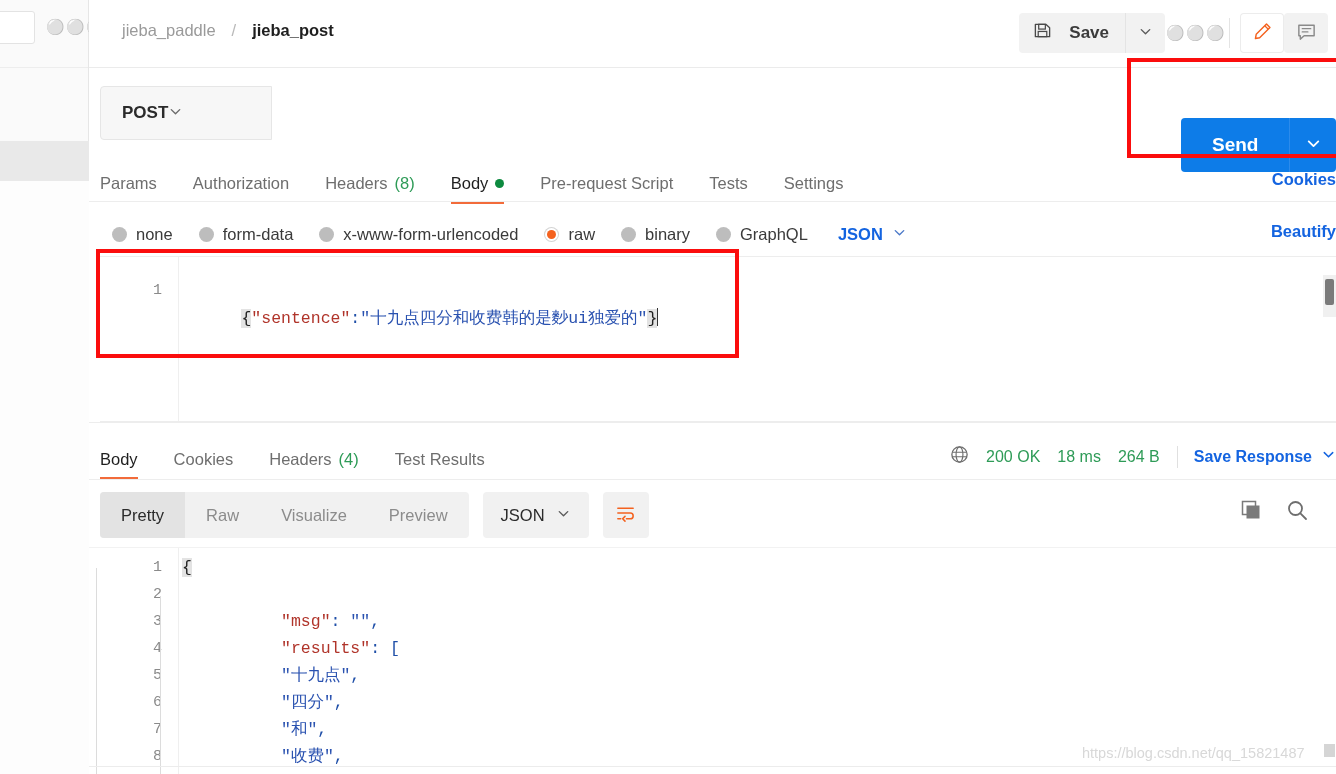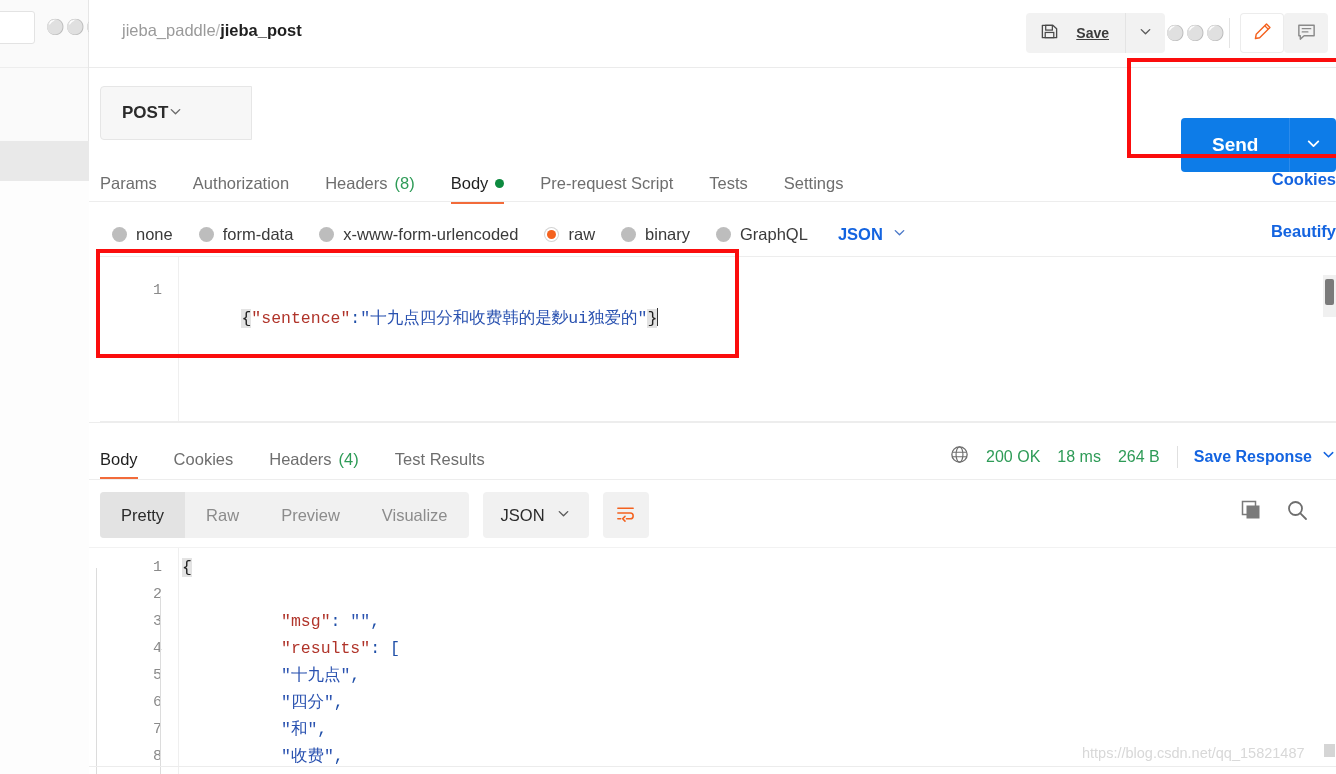--- a/index.html
+++ b/index.html
@@ -31,32 +31,32 @@
   .rail-band { position: absolute; left: 0; top: 141px; width: 89px; height: 40px; background: #e9e9e9; }
   .rail-band2 { position: absolute; left: 0; top: 181px; width: 89px; height: 593px; background: #fdfdfd; }
 
   
   .header {
     position: absolute; left: 89px; top: 0; width: 1247px; height: 68px;
     border-bottom: 1px solid #ebebeb; background: #fff;
   }
   .breadcrumb {
     position: absolute; left: 33px; top: 21px;
-    font-size: 16.5px; display: flex; align-items: center; gap: 0;
+    font-size: 16.5px; display: flex; align-items: center; gap: 16px;
   }
   .crumb-parent { color: #9a9a9a; }
   .crumb-sep { color: #b9b9b9; }
   .crumb-current { color: #1f1f1f; font-weight: 600; }
 
   .hdr-right { position: absolute; right: 8px; top: 13px; display: flex; align-items: center; }
   .save-btn {
     height: 40px; display: flex; align-items: center; gap: 17px;
     background: #f2f2f2; border: none; border-radius: 4px 0 0 4px;
-    padding: 0 16px 0 14px; color: #3b3b3b; font-size: 14px; font-weight: 600;
-    font-family: "Liberation Sans", sans-serif; cursor: pointer; text-decoration: underline;
+    padding: 0 16px 0 14px; color: #3b3b3b; font-size: 17px; font-weight: 600;
+    font-family: "Liberation Sans", sans-serif; cursor: pointer;
   }
   .save-caret {
     height: 40px; width: 40px; background: #f2f2f2; border: none;
     border-left: 1px solid #e4e4e4; border-radius: 0 4px 4px 0;
     display: flex; align-items: center; justify-content: center; cursor: pointer;
   }
   .hdr-dots {
     width: 46px; height: 40px; display: flex; align-items: center; justify-content: center;
     color: #6b6b6b; font-size: 15px; letter-spacing: 1.4px; cursor: pointer; user-select: none;
     margin-left: 8px;
@@ -65,21 +65,21 @@
   .icon-btn {
     width: 44px; height: 40px; border-radius: 4px; display: flex;
     align-items: center; justify-content: center; cursor: pointer;
   }
   .icon-btn.active { background: #fff; box-shadow: 0 0 0 1px #ececec inset; }
   .icon-btn.grey { background: #f2f2f2; }
 
   
   .urlrow { position: absolute; left: 100px; top: 86px; width: 1070px; height: 54px; }
   .method {
-    position: absolute; left: 0; top: 0; width: 152px; height: 54px;
+    position: absolute; left: 0; top: 0; width: 172px; height: 54px;
     background: #f7f7f7; border: 1px solid #e6e6e6; border-radius: 4px 0 0 4px;
     display: flex; align-items: center; 
     padding: 0 18px 0 21px; cursor: pointer;
   }
   .method-label { font-size: 17px; color: #2b2b2b; font-weight: 600; }
   .urlfield {
     position: absolute; left: 172px; top: 0; right: 0; height: 54px;
     background: #fff; border: 1px solid #e6e6e6; border-left: none; border-radius: 0 4px 4px 0;
     display: flex; align-items: center; padding-left: 18px;
   }
@@ -427,22 +427,22 @@
       </svg>
     </span>
   </div>
 
   <div class="res-divider2"></div>
 
   <div class="res-toolbar">
     <div class="seg">
       <div class="seg-item active">Pretty</div>
       <div class="seg-item">Raw</div>
+      <div class="seg-item">Visualize</div>
       <div class="seg-item">Preview</div>
-      <div class="seg-item">Visualize</div>
     </div>
     <div class="pill">
       <span class="pill-label">JSON</span>
       <span>
         <svg width="15" height="15" viewBox="0 0 16 16" fill="none">
           <path d="M3.5 6l4.5 4.5L12.5 6" stroke="#5a5a5a" stroke-width="1.5" stroke-linecap="round" stroke-linejoin="round"></path>
         </svg>
       </span>
     </div>
     <div class="sq-btn">

